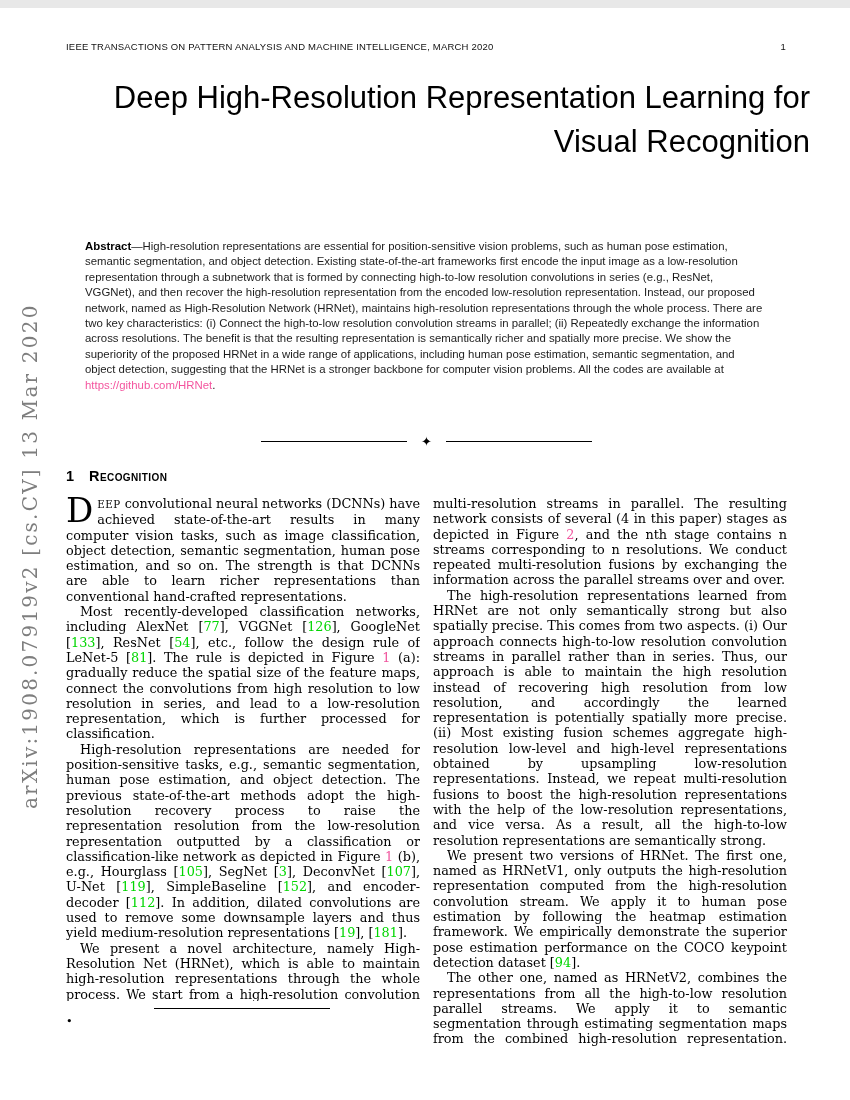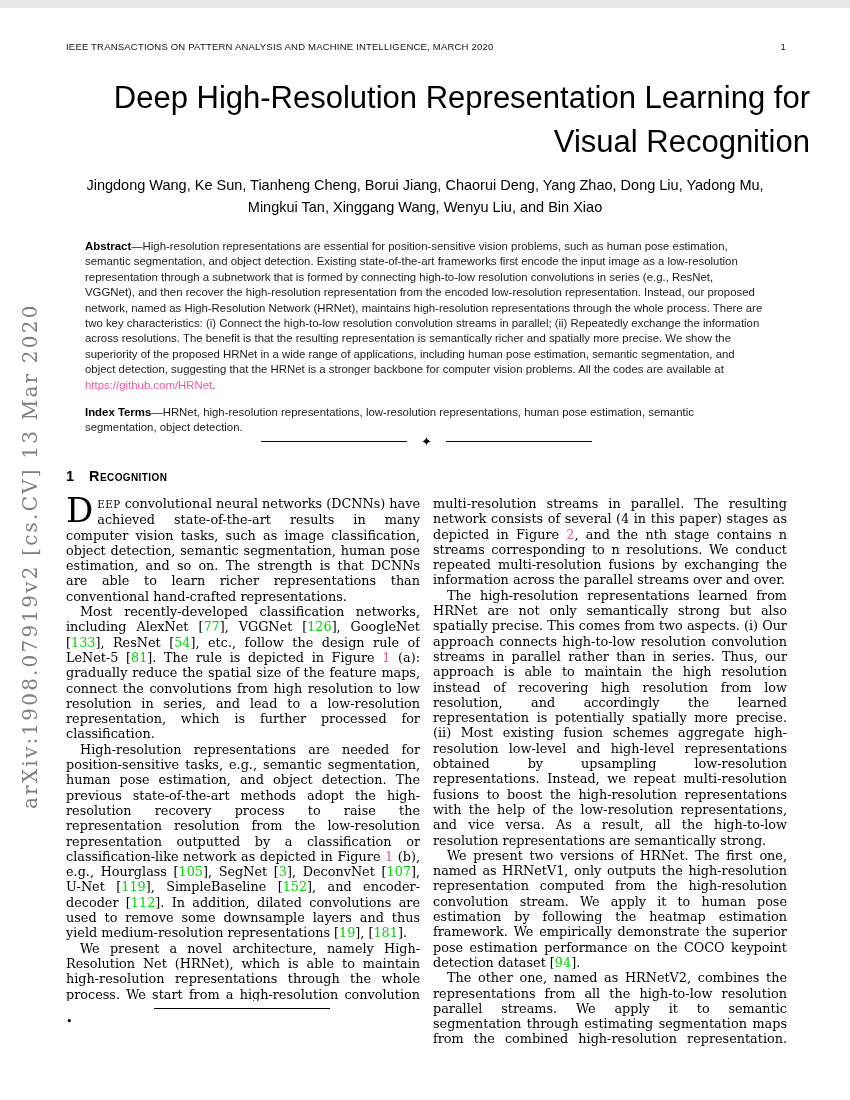--- a/index.html
+++ b/index.html
@@ -87,28 +87,23 @@
 
   <div class="runhead">
     <span>IEEE TRANSACTIONS ON PATTERN ANALYSIS AND MACHINE INTELLIGENCE, MARCH 2020</span>
     <span>1</span>
   </div>
 
   <div class="arxiv">arXiv:1908.07919v2  [cs.CV]  13 Mar 2020</div>
 
   <h1 class="title">Deep High-Resolution Representation Learning for Visual Recognition</h1>
 
-  <div class="authors">
-    <div>Jingdong Wang, Ke Sun, Tianheng Cheng, Borui Jiang, Chaorui Deng, Yang Zhao, Dong Liu, Yadong Mu,</div>
-    <div>Mingkui Tan, Xinggang Wang, Wenyu Liu, and Bin Xiao</div>
-  </div>
 
   <div class="abs-block">
     <div><b>Abstract</b><span>—High-resolution representations are essential for position-sensitive vision problems, such as human pose estimation, semantic segmentation, and object detection. Existing state-of-the-art frameworks first encode the input image as a low-resolution representation through a subnetwork that is formed by connecting high-to-low resolution convolutions <span class="ital">in series</span> (e.g., ResNet, VGGNet), and then recover the high-resolution representation from the encoded low-resolution representation. Instead, our proposed network, named as High-Resolution Network (HRNet), maintains high-resolution representations through the whole process. There are two key characteristics: (i) Connect the high-to-low resolution convolution streams <span class="ital">in parallel</span>; (ii) Repeatedly exchange the information across resolutions. The benefit is that the resulting representation is semantically richer and spatially more precise. We show the superiority of the proposed HRNet in a wide range of applications, including human pose estimation, semantic segmentation, and object detection, suggesting that the HRNet is a stronger backbone for computer vision problems. All the codes are available at <span class="urllink">https://github.com/HRNet</span>.</span></div>
-    <div class="index-terms"><b>Index Terms</b><span>—HRNet, high-resolution representations, low-resolution representations, human pose estimation, semantic segmentation, object detection.</span></div>
   </div>
 
   <div class="separator">
     <span class="rule"></span>
     <span class="diamond">✦</span>
     <span class="rule"></span>
   </div>
 
   <div class="sec-head">
     <span class="num">1</span><span class="sec-title">Recognition</span>

